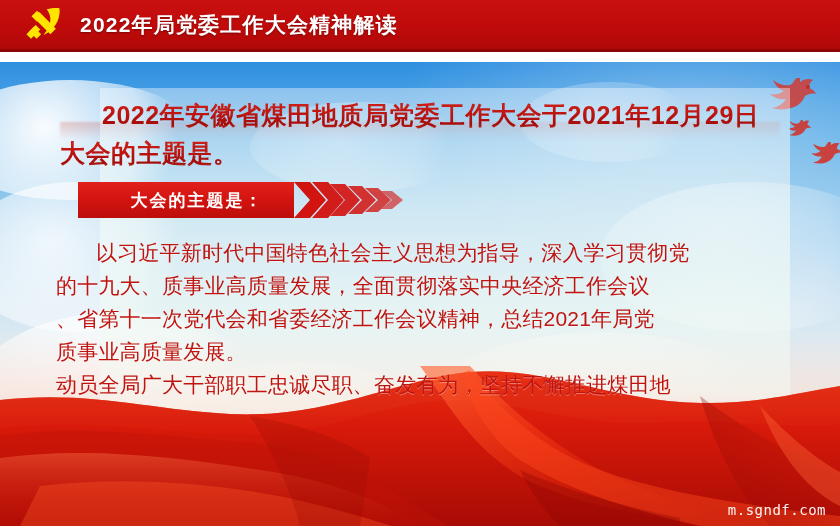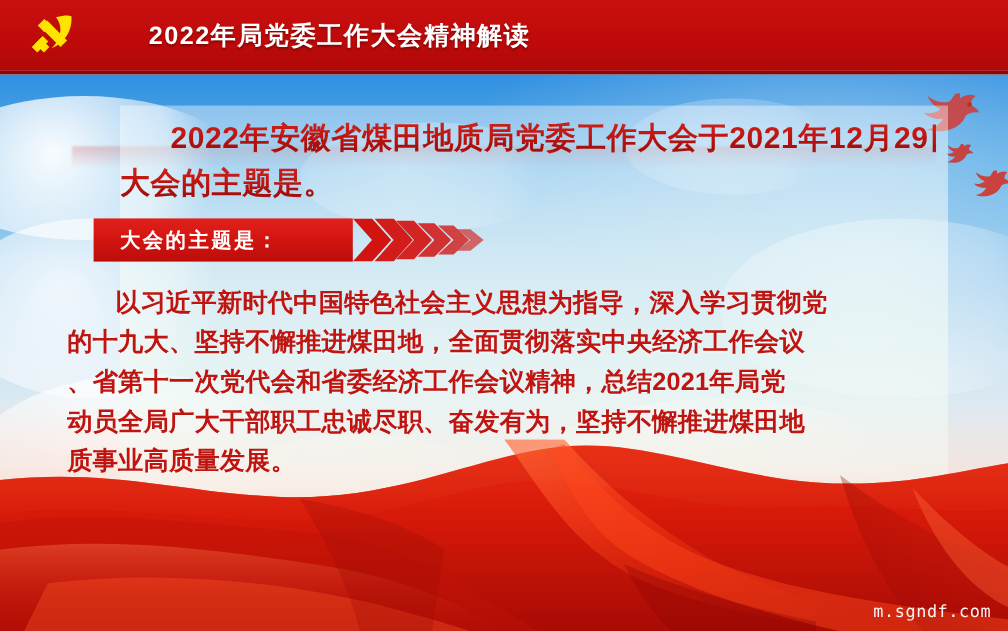--- a/index.html
+++ b/index.html
@@ -12,26 +12,25 @@
   .stage {
     position:relative;
     width:840px; height:526px;
     overflow:hidden;
     background:#ffffff;
   }
 
   
   .header {
     position:absolute; left:0; top:0;
-    width:840px; height:62px;
+    width:840px; height:52px;
     background:linear-gradient(180deg,#c8100f 0%,#c00a0a 55%,#b00808 100%);
     border-bottom:3px solid #8d0606;
     display:flex; align-items:center;
     z-index:40;
-    gap:44px;
   }
   .emblem {
     position:relative;
     width:46px; height:46px;
     margin-left:20px; margin-right:14px;
     flex:0 0 auto;
   }
   .emblem svg { display:block; width:46px; height:46px; }
   .header-title {
     color:#ffffff;
@@ -116,21 +115,20 @@
     font-weight:bold;
     letter-spacing:.5px;
     line-height:38px;
     color:#c41c18;
     white-space:nowrap;
     background:linear-gradient(180deg,#d32a20 0%,#c01510 45%,#a50d0a 75%,#d8564a 100%);
     -webkit-background-clip:text;
     background-clip:text;
     -webkit-text-fill-color:transparent;
     text-shadow:none;
-    margin-left:40px;
   }
   .title-line.l1 { text-indent:42px; }
   .title-reflect {
     position:absolute;
     left:60px; top:122px;
     width:720px; height:18px;
     background:linear-gradient(180deg, rgba(200,40,30,.22), rgba(200,40,30,0));
     filter:blur(1px);
     pointer-events:none;
   }
@@ -141,20 +139,21 @@
     left:78px; top:182px;
     height:36px;
     z-index:24;
     display:flex; align-items:stretch;
   }
   .banner-box {
     width:216px; height:36px;
     background:linear-gradient(180deg,#e1201b 0%,#d21410 50%,#bc0d0a 100%);
     display:flex; align-items:center;
     padding-left:22px;
+    justify-content:center;
   }
   .banner-text {
     color:#ffffff;
     font-size:17px;
     font-weight:bold;
     letter-spacing:2px;
     white-space:nowrap;
   }
   .chevrons { position:relative; width:116px; height:36px; }
   .chevrons svg { display:block; }
@@ -162,21 +161,21 @@
   
   .body-block {
     position:absolute;
     left:0; top:236px;
     width:840px;
     padding:0 56px;
     z-index:23;
   }
   .body-line {
     font-size:21px;
-    font-weight:bold;
+    font-weight:normal;
     line-height:33px;
     color:#bf1410;
     letter-spacing:.2px;
     white-space:nowrap;
     text-shadow:0 1px 0 rgba(255,255,255,.35);
   }
   .body-line.first { text-indent:40px; }
 
   
   .watermark {
@@ -246,24 +245,24 @@
           <path d="M54 4 L68 4 L82 18 L68 32 L54 32 L68 18 Z" opacity="0.86"></path>
           <path d="M71 6 L84 6 L97 18 L84 30 L71 30 L84 18 Z" opacity="0.78"></path>
           <path d="M87 9 L98 9 L109 18 L98 27 L87 27 L98 18 Z" opacity="0.62"></path>
         </g>
       </svg>
     </div>
   </div>
 
   <div class="body-block">
     <div class="body-line first">以习近平新时代中国特色社会主义思想为指导，深入学习贯彻党</div>
-    <div class="body-line">的十九大、坚持不懈推进煤田地，全面贯彻落实中央经济工作会议</div>
+    <div class="body-line">的十九大、质事业高质量发展，全面贯彻落实中央经济工作会议</div>
     <div class="body-line">、省第十一次党代会和省委经济工作会议精神，总结2021年局党</div>
+    <div class="body-line">质事业高质量发展。</div>
     <div class="body-line">动员全局广大干部职工忠诚尽职、奋发有为，坚持不懈推进煤田地</div>
-    <div class="body-line">质事业高质量发展。</div>
   </div>
 
   <div class="silk">
     <svg width="840" height="160" viewBox="0 0 840 160" preserveAspectRatio="none">
       <defs>
         <linearGradient id="silkBase" x1="0" y1="0" x2="0" y2="1">
           <stop offset="0%" stop-color="#e82a12"></stop>
           <stop offset="35%" stop-color="#d81a0a"></stop>
           <stop offset="100%" stop-color="#a80b05"></stop>
         </linearGradient>

